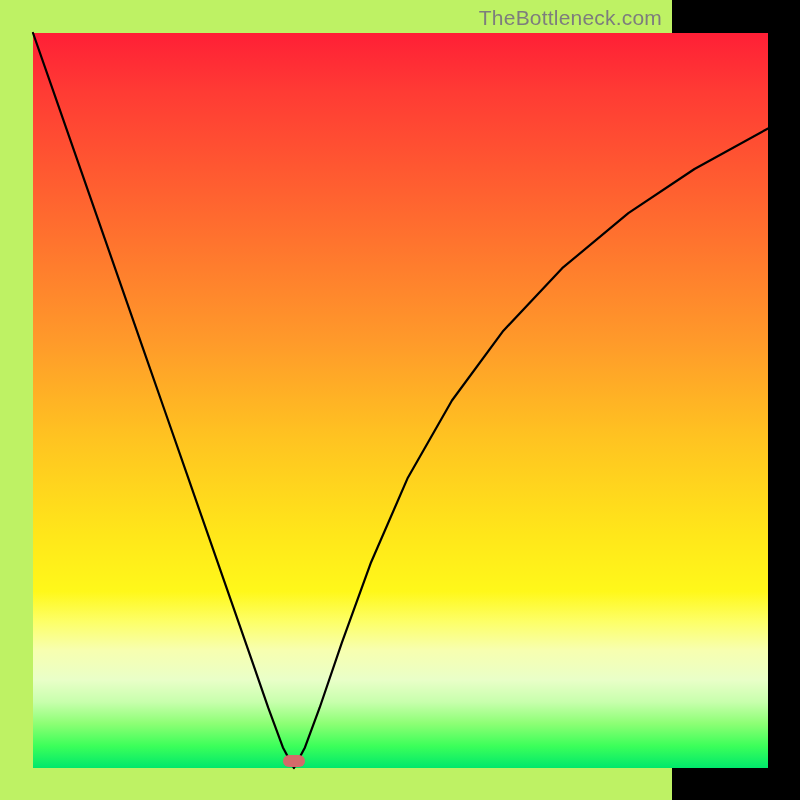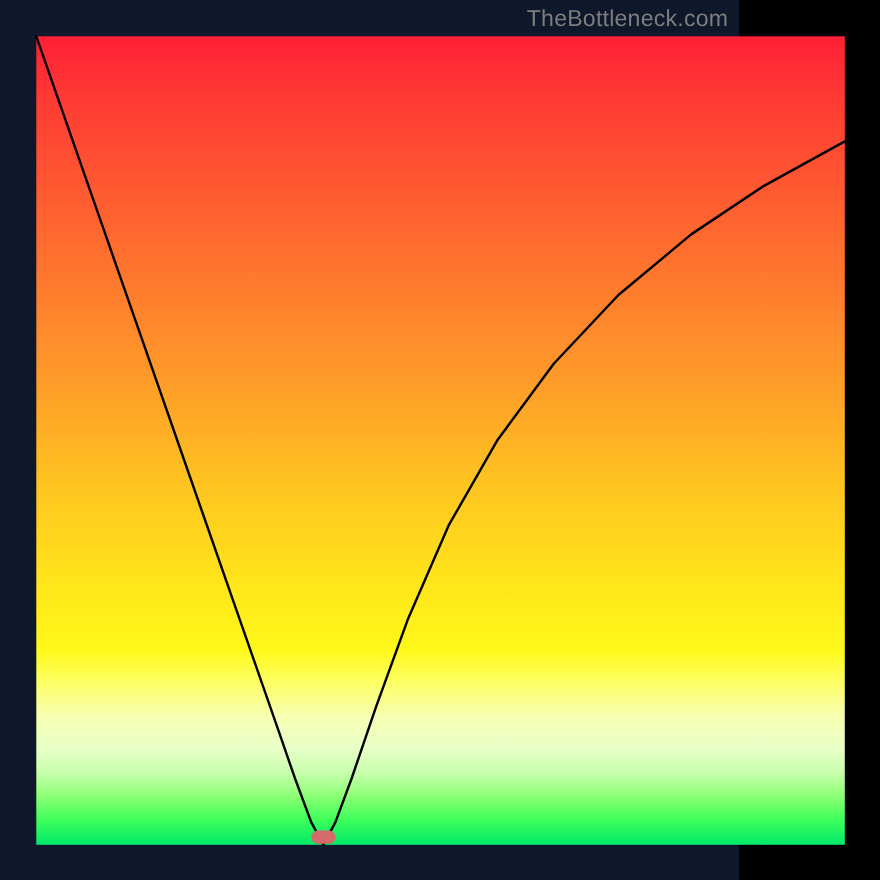--- a/index.html
+++ b/index.html
@@ -8,21 +8,21 @@
     width: 800px;
     height: 800px;
     overflow: hidden;
     background: #000;
     font-family: Arial, Helvetica, sans-serif;
   }
   .frame {
     position: relative;
     width: 672px;
     height: 800px;
-    background: #0f172a;
+    background: #bef264;
   }
   .plot-area {
     position: absolute;
     left: 33px;
     top: 33px;
     width: 735px;
     height: 735px;
     
     background: linear-gradient(
       to bottom,

